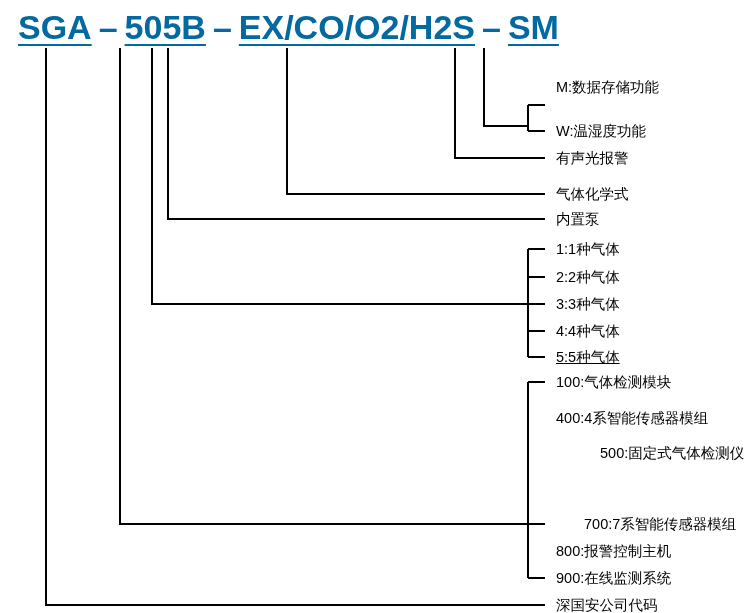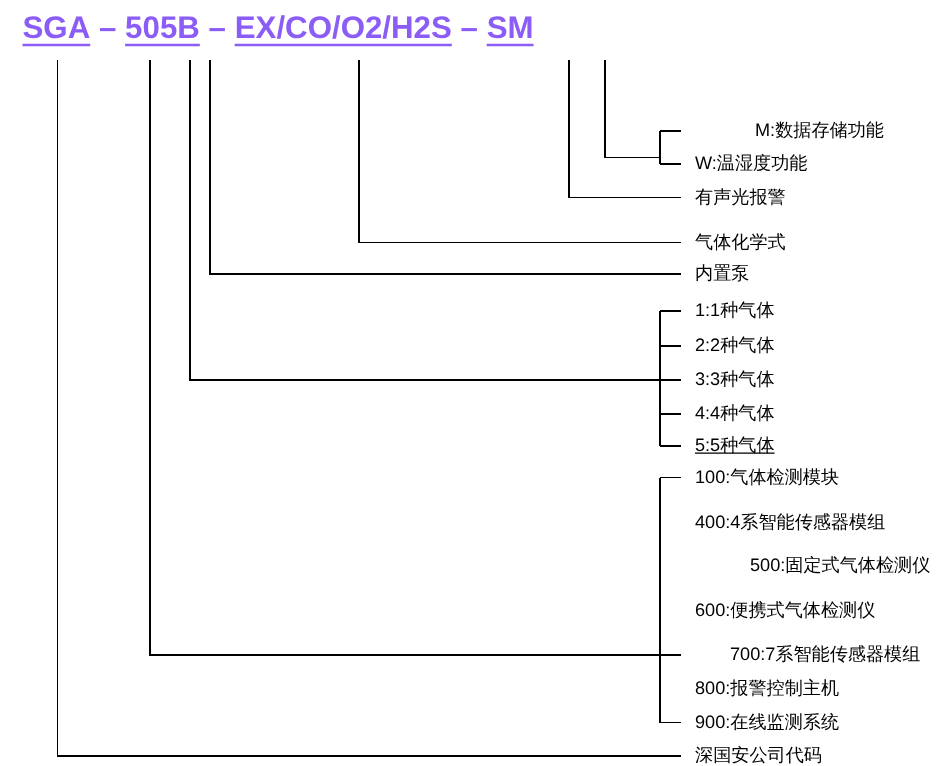--- a/index.html
+++ b/index.html
@@ -15,24 +15,24 @@
     font-family: "Liberation Sans", sans-serif;
     overflow: hidden;
   }
   
   .code-line {
     position: absolute;
     top: 8px;
     left: 18px;
     display: flex;
     align-items: baseline;
-    font-size: 25px;
+    font-size: 34px;
     font-weight: bold;
     letter-spacing: 0px;
-    color: #8b5cf6;
+    color: #0369a1;
     white-space: nowrap;
   }
   .code-seg {
     text-decoration: underline;
     text-underline-offset: 5px;
     text-decoration-thickness: 2px;
   }
   .code-dash {
     padding: 0 7px;
     text-decoration: none;
@@ -95,32 +95,31 @@
       <path d="M 120 48 L 120 524 L 528 524"></path>
       <path d="M 528 382 L 528 578"></path>
       <path d="M 528 382 L 545 382"></path>
       <path d="M 528 578 L 545 578"></path>
       <path d="M 528 524 L 545 524"></path>
 
       <path d="M 46 48 L 46 605 L 545 605"></path>
     </g>
   </svg>
 
-  <div class="lbl" style="left:556px; top:98px;margin-left:48px;">M:数据存储功能</div>
+  <div class="lbl" style="left:556px; top:80px;">M:数据存储功能</div>
   <div class="lbl" style="left:556px; top:124px;text-align:right;">W:温湿度功能</div>
   <div class="lbl" style="left:556px; top:151px;">有声光报警</div>
   <div class="lbl" style="left:556px; top:187px;">气体化学式</div>
   <div class="lbl" style="left:556px; top:212px;">内置泵</div>
   <div class="lbl" style="left:556px; top:242px;">1:1种气体</div>
   <div class="lbl" style="left:556px; top:270px;">2:2种气体</div>
   <div class="lbl" style="left:556px; top:297px;">3:3种气体</div>
   <div class="lbl" style="left:556px; top:324px;">4:4种气体</div>
   <div class="lbl" style="left:556px; top:350px;text-decoration:underline;">5:5种气体</div>
   <div class="lbl" style="left:556px; top:375px;">100:气体检测模块</div>
   <div class="lbl" style="left:556px; top:411px;">400:4系智能传感器模组</div>
   <div class="lbl" style="left:556px; top:446px;margin-left:44px;">500:固定式气体检测仪</div>
-  <div class="lbl" style="left:556px; top:482px;">600:便携式气体检测仪</div>
   <div class="lbl" style="left:556px; top:517px;margin-left:28px;">700:7系智能传感器模组</div>
   <div class="lbl" style="left:556px; top:544px;">800:报警控制主机</div>
   <div class="lbl" style="left:556px; top:571px;">900:在线监测系统</div>
   <div class="lbl" style="left:556px; top:598px;">深国安公司代码</div>
 
 </div>
 
 </body></html>

